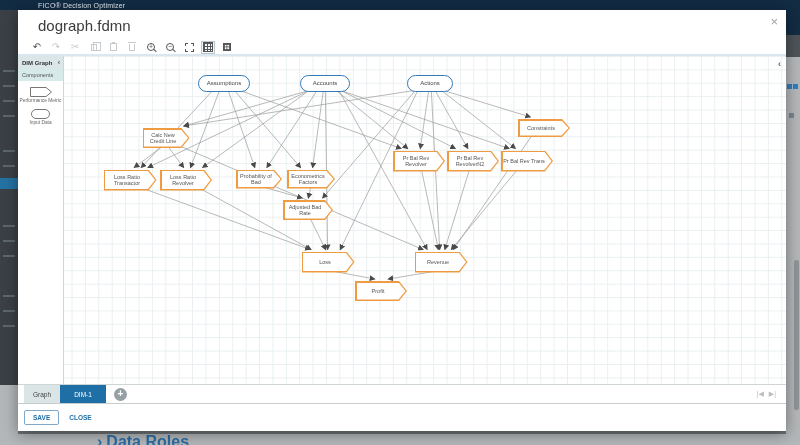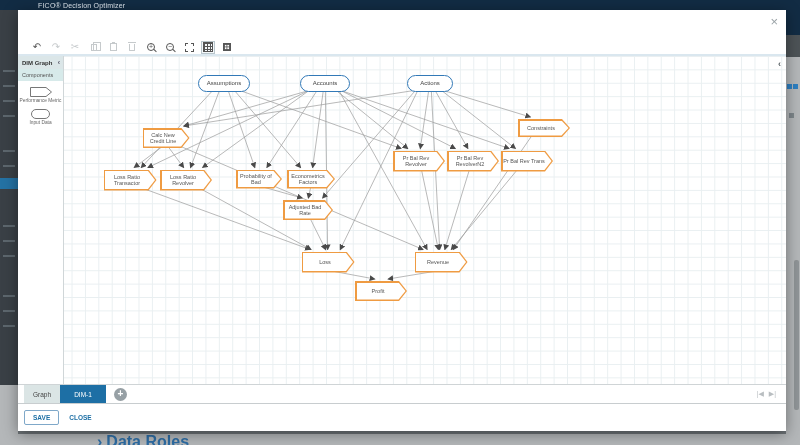--- a/index.html
+++ b/index.html
@@ -141,20 +141,21 @@
   <div class="bg-miniicon" style="left:787px; top:84px;"></div>
   <div class="bg-miniicon" style="left:793px; top:84px;"></div>
   <div class="bg-miniicon gray" style="left:789px; top:113px;"></div>
   <div class="bg-strip"></div>
   <div class="bg-dataroles">
     <span class="caret">›</span><span>Data Roles</span>
   </div>
 
   <div id="modal">
     <div class="m-header">
+      <div class="m-title">dograph.fdmn</div>
       <div class="m-close">×</div>
     </div>
 
     <div class="m-toolbar" id="toolbar">
         <span class="tool">
           <span class="glyph">↶</span>
         </span>
         <span class="tool disabled">
           <span class="glyph">↷</span>
         </span>

